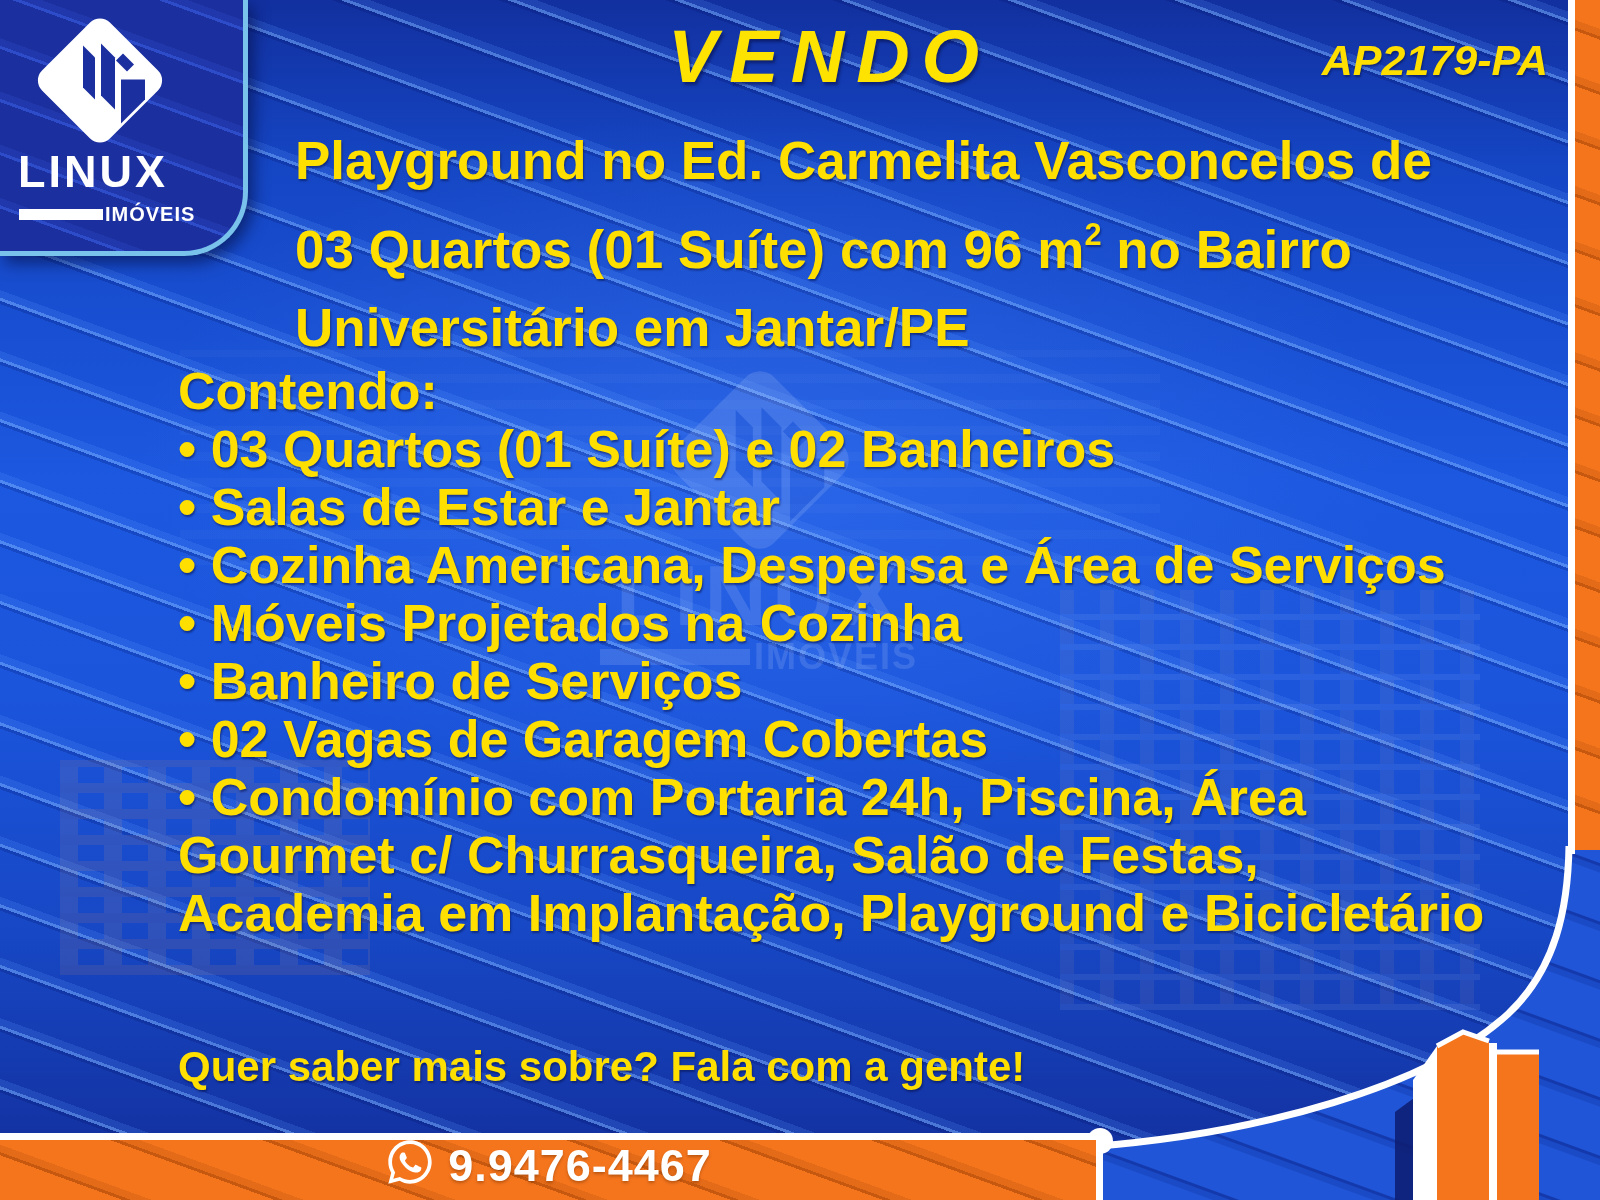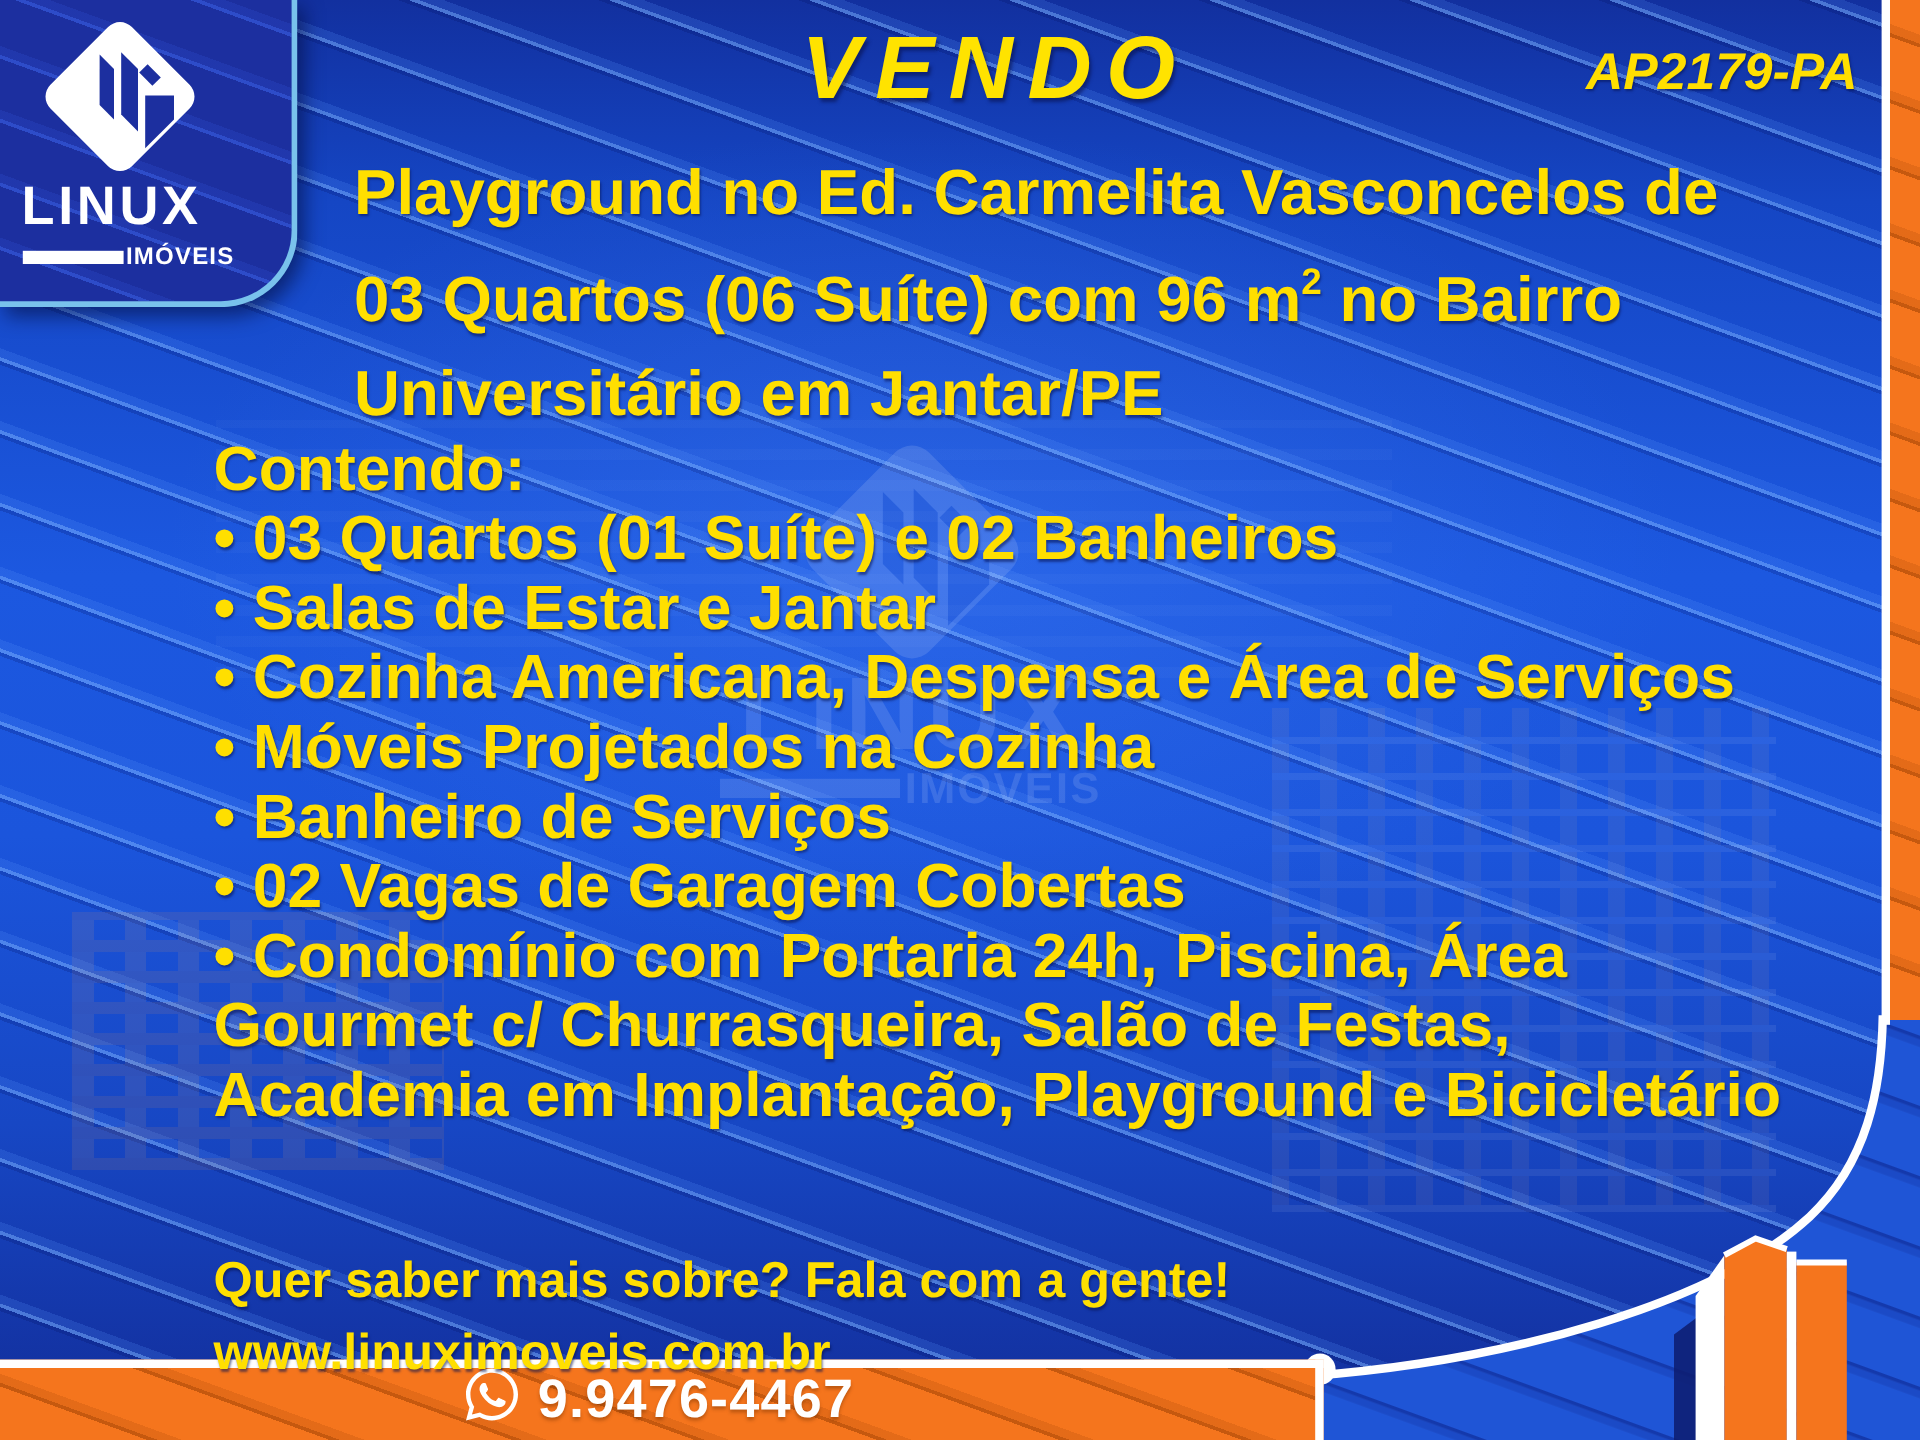--- a/index.html
+++ b/index.html
@@ -150,38 +150,37 @@
       <div class="logo-bar"></div>
       <div class="logo-division">IMÓVEIS</div>
     </div>
   </div>
 
   <div class="banner-title">VENDO</div>
   <div class="badge-code">AP2179-PA</div>
 
   <div class="headline yellow">
     <div>Playground no Ed. Carmelita Vasconcelos de</div>
-    <div><span>03 Quartos (06 Suíte) com 96 m</span><sup>2</sup><span> no Bairro</span></div>
+    <div><span>03 Quartos (01 Suíte) com 96 m</span><sup>2</sup><span> no Bairro</span></div>
     <div>Universitário em Jantar/PE</div>
   </div>
 
   <div class="features yellow">
     <div>Contendo:</div>
     <div>• 03 Quartos (01 Suíte) e 02 Banheiros</div>
     <div>• Salas de Estar e Jantar</div>
     <div>• Cozinha Americana, Despensa e Área de Serviços</div>
     <div>• Móveis Projetados na Cozinha</div>
     <div>• Banheiro de Serviços</div>
     <div>• 02 Vagas de Garagem Cobertas</div>
     <div>• Condomínio com Portaria 24h, Piscina, Área Gourmet c/ Churrasqueira, Salão de Festas, Academia em Implantação, Playground e Bicicletário</div>
   </div>
 
   <div class="cta yellow">
     <div>Quer saber mais sobre? Fala com a gente!</div>
-    <div><a>www.linuximoveis.com.br</a></div>
   </div>
 
   <div class="bottom-bar">
     <svg class="wa-icon" viewBox="0 0 48 48">
       <path fill="#ffffff" d="M24 4C13 4 4 13 4 24c0 3.6 1 7 2.7 9.9L4 44l10.4-2.7C17.3 43 20.6 44 24 44c11 0 20-9 20-20S35 4 24 4zm0 36.6c-3 0-6-.8-8.6-2.3l-.6-.4-6.2 1.6 1.7-6-.4-.6C8.3 30.1 7.4 27.1 7.4 24 7.4 14.9 14.9 7.4 24 7.4S40.6 14.9 40.6 24 33.1 40.6 24 40.6z"></path>
       <path fill="#ffffff" d="M33 28.3c-.5-.2-2.9-1.4-3.3-1.6-.4-.2-.8-.2-1.1.2-.3.5-1.2 1.6-1.5 1.9-.3.3-.6.4-1 .1-.5-.2-2-.7-3.9-2.4-1.4-1.3-2.4-2.9-2.7-3.3-.3-.5 0-.7.2-1 .2-.2.5-.6.7-.9.2-.3.3-.5.5-.8.2-.3.1-.6 0-.9-.1-.2-1.1-2.7-1.5-3.6-.4-1-.8-.8-1.1-.8h-.9c-.3 0-.9.1-1.3.6-.4.5-1.7 1.7-1.7 4.1s1.8 4.7 2 5.1c.2.3 3.5 5.4 8.5 7.5 1.2.5 2.1.8 2.8 1 1.2.4 2.3.3 3.1.2.9-.1 2.9-1.2 3.3-2.3.4-1.1.4-2.1.3-2.3-.1-.2-.4-.3-.9-.5z"></path>
     </svg>
     <div class="phone">9.9476-4467</div>
   </div>
 

